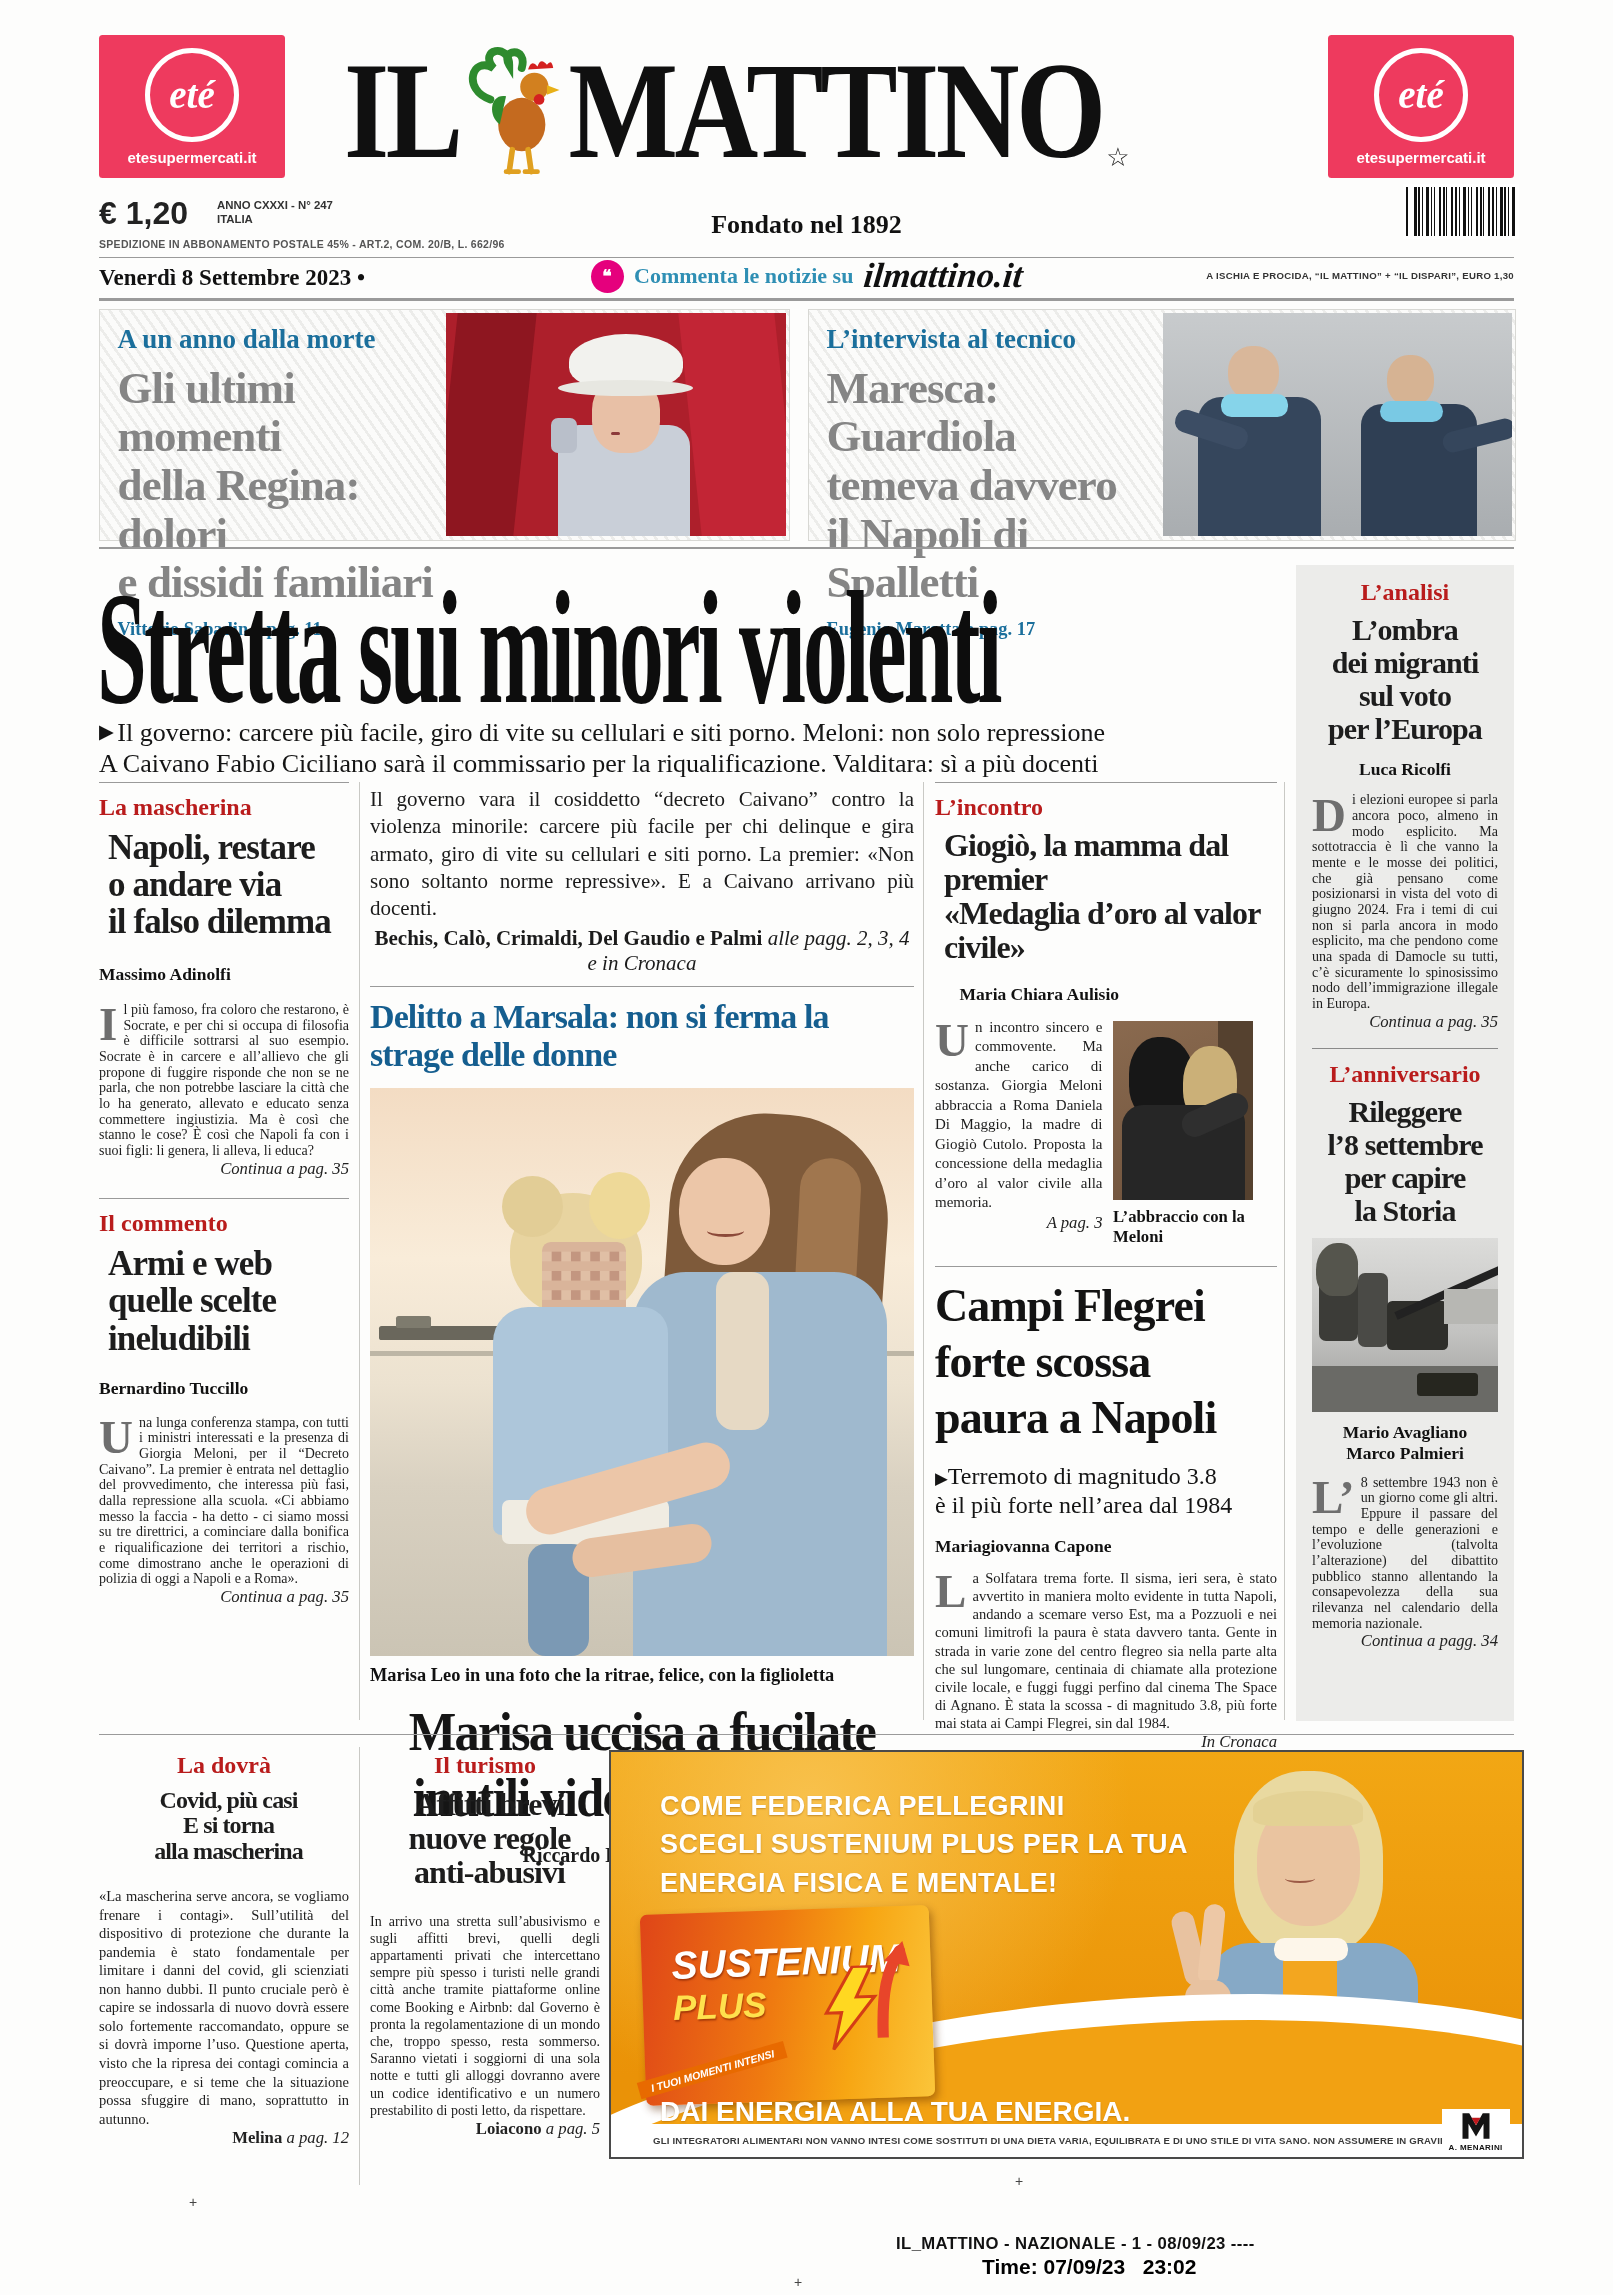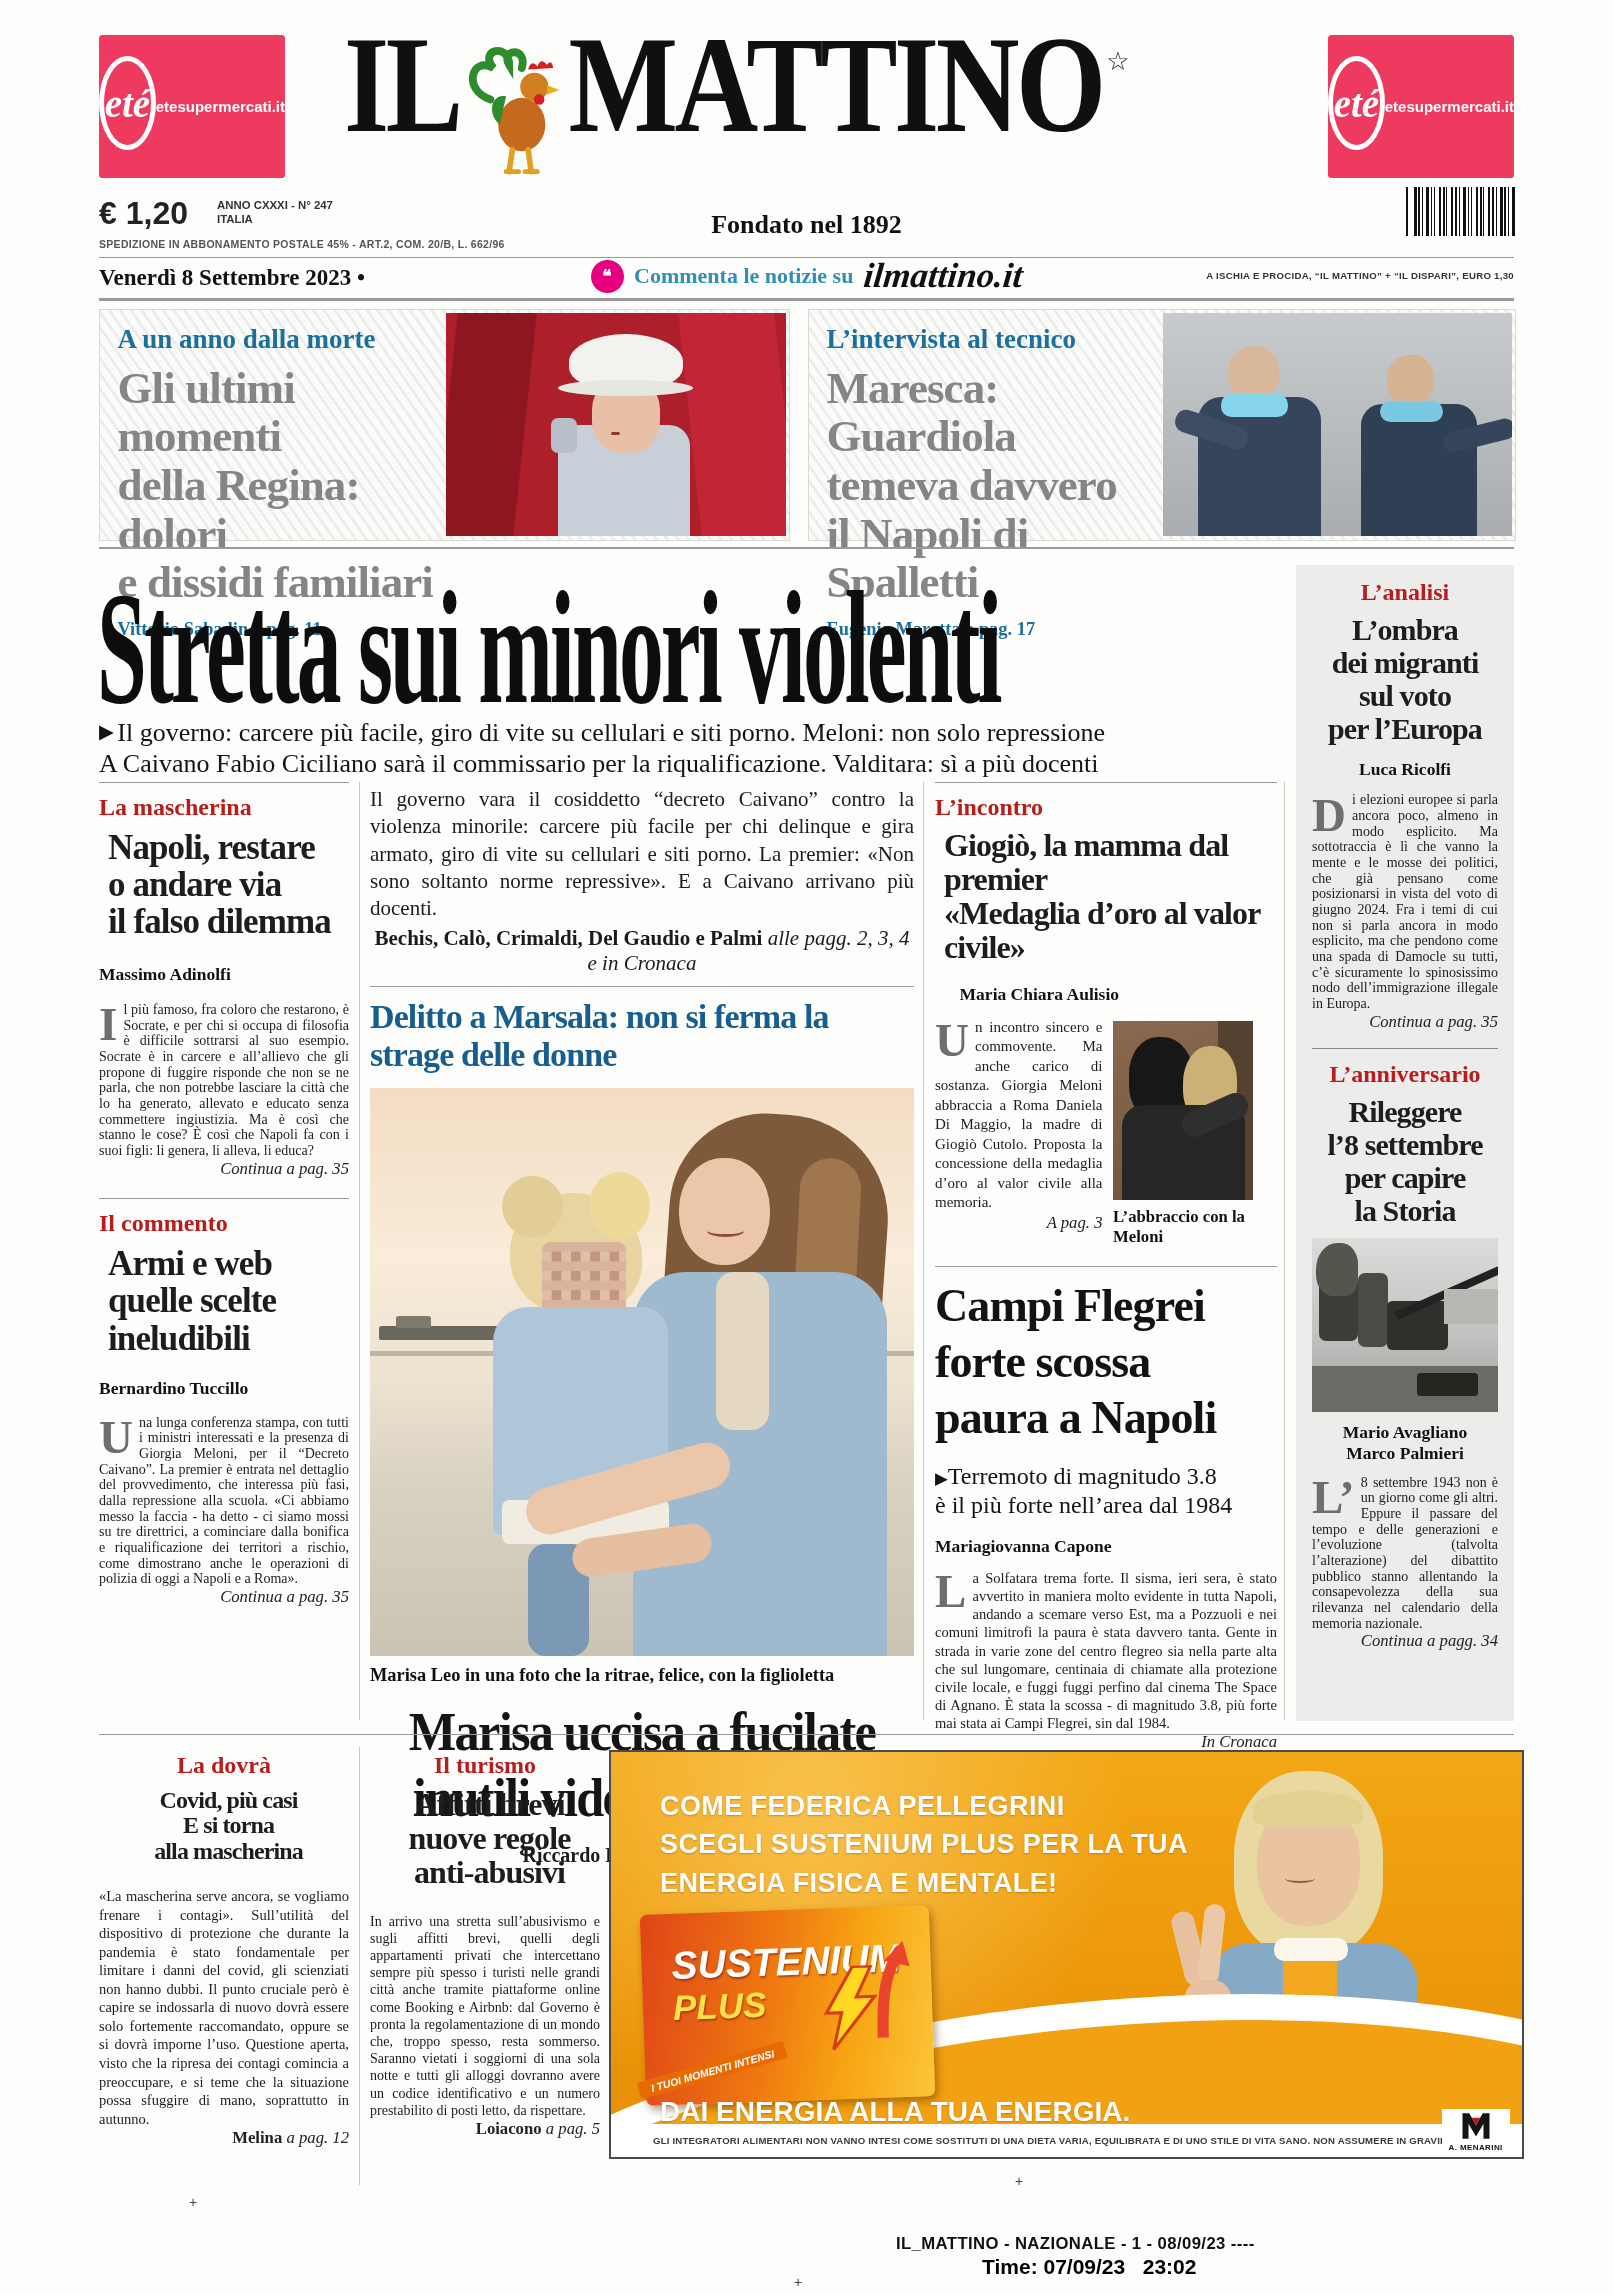--- a/index.html
+++ b/index.html
@@ -1,26 +1,26 @@
 <!DOCTYPE html>
 <html lang="it" style="font-size:14px"><head>
 <meta charset="utf-8">
 <style>
   html,body{margin:0;padding:0;background:#e9e9e9;}
   #page{position:relative;width:1613px;height:2295px;background:#fdfdfc;overflow:hidden;
         font-family:"Liberation Serif",serif;color:#1b1b1b;}
   .abs{position:absolute;}
   
   .ete-box{width:186px;height:143px;background:#ee3a5e;border-radius:3.5px;color:#fff;
-           display:flex;flex-direction:row;align-items:center;justify-content:center;}
+           display:flex;flex-direction:column;align-items:center;justify-content:center;}
   .ete-circle{width:84px;height:84px;border:5.3px solid #fff;border-radius:50%;
               display:flex;align-items:center;justify-content:center;
               font:italic bold 39px "Liberation Serif",serif;margin-bottom:7px;}
   .ete-site{font:bold 15px "Liberation Sans",sans-serif;}
-  .masthead{display:flex;white-space:nowrap;}
+  .masthead{display:flex;align-items:flex-end;white-space:nowrap;}
   .mast-word{font:bold 116px/0.9 "Liberation Serif",serif;color:#101010;
              letter-spacing:-3.5px;transform:scale(1.0,1.18);transform-origin:left bottom;}
   .mast-star{font-size:26px;color:#222;margin-left:3.5px;}
   .founded{font:bold 26px "Liberation Serif",serif;color:#111;}
   .price{font:bold 32px "Liberation Sans",sans-serif;color:#222;}
   .anno{font:bold 11.4px/1.25 "Liberation Sans",sans-serif;color:#333;}
   .spedizione{font:bold 10.5px "Liberation Sans",sans-serif;color:#555;letter-spacing:0.3px;}
   .date-line{font:bold 23px "Liberation Serif",serif;color:#111;}
   .commenta-row{display:flex;align-items:center;gap:10.5px;justify-content:center;}
   .bubble{width:33px;height:33px;border-radius:50%;background:#e5007d;color:#fff;

